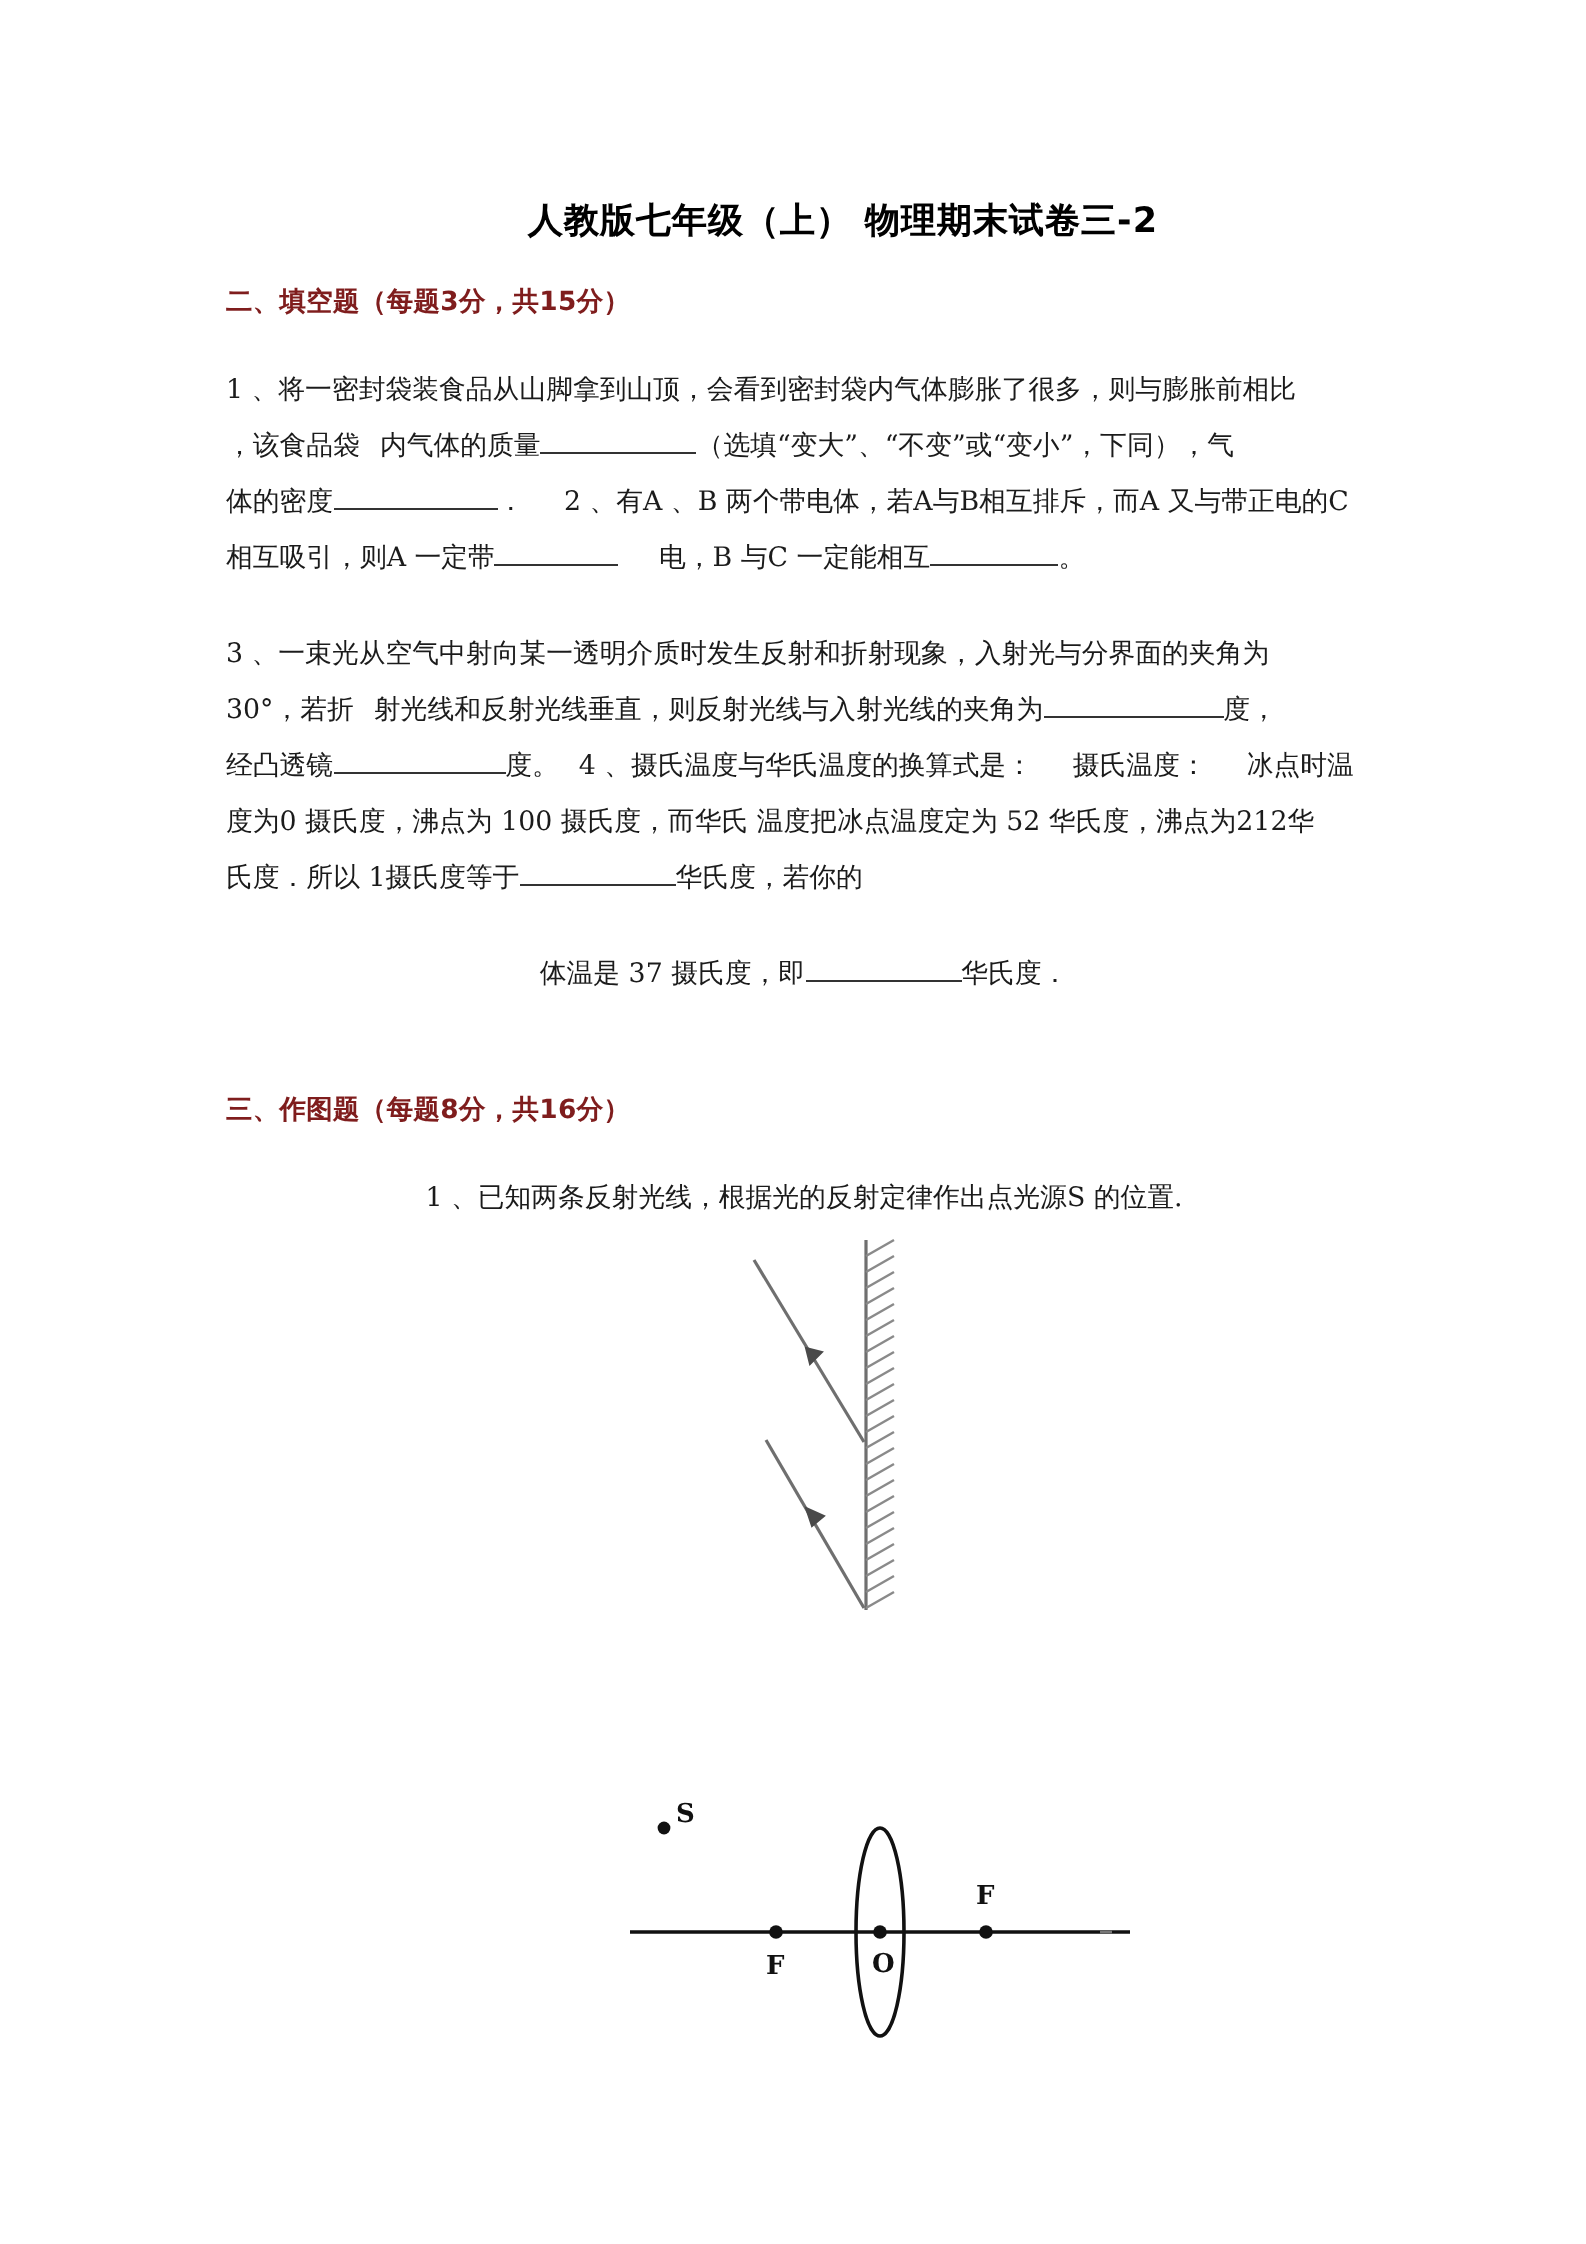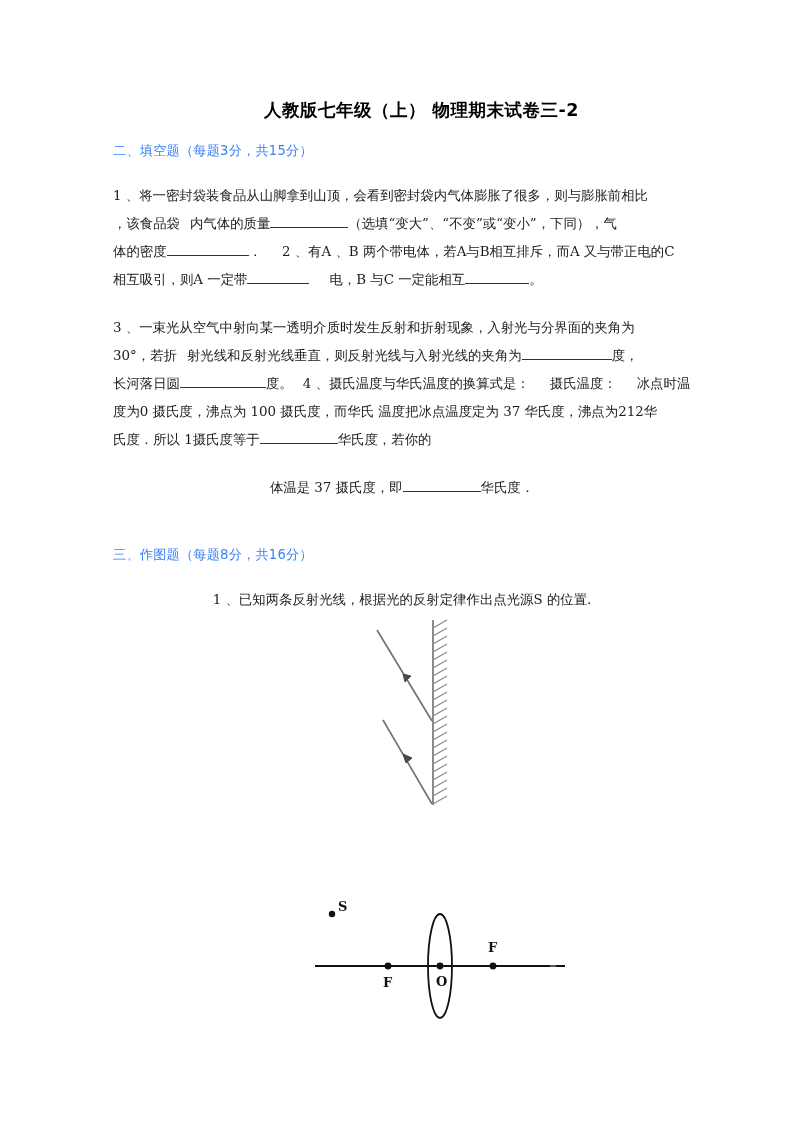--- a/index.html
+++ b/index.html
@@ -39,23 +39,23 @@
 
   .content {
     position: absolute;
     left: 113px;
     top: 142px;
     width: 578px;
   }
 
   .section-head {
     font-family: "DejaVu Sans", "Liberation Sans", sans-serif;
-    font-weight: normal;
+    font-weight: bold;
     font-size: 13.2px;
-    color: #3b82f6;
+    color: #7f1d1d;
     margin: 0 0 14px 0;
     letter-spacing: 0.2px;
   }
 
   .para {
     font-size: 13.4px;
     line-height: 28px;
     text-align: justify;
     text-justify: inter-character;
     margin: 0 0 8px 0;
@@ -125,22 +125,22 @@
       <span>，该食品袋</span><span class="gap-sm"></span><span>内气体的质量</span><span class="blank w1"></span><span>（选填“变大”、“不变”或“变小”，下同），气</span><br>
       <span>体的密度</span><span class="blank w2"></span><span>．</span><span class="gap-md"></span><span>2 、有A 、B 两个带电体，若A与B相互排斥，而A 又与带正电的C</span><br>
       <span>相互吸引，则A 一定带</span><span class="blank w3"></span><span class="gap-md"></span><span>电，B 与C 一定能相互</span><span class="blank w4"></span><span>。</span>
     </p>
 
     <div class="spacer-12"></div>
 
     <p class="para">
       <span>3 、一束光从空气中射向某一透明介质时发生反射和折射现象，入射光与分界面的夹角为</span><br>
       <span>30°，若折</span><span class="gap-sm"></span><span>射光线和反射光线垂直，则反射光线与入射光线的夹角为</span><span class="blank w5"></span><span>度，</span><br>
-      <span>长河落日圆</span><span class="blank w6"></span><span>度。</span><span class="gap-sm"></span><span>4 、摄氏温度与华氏温度的换算式是：</span><span class="gap-md"></span><span>摄氏温度：</span><span class="gap-md"></span><span>冰点时温</span><br>
-      <span>度为0 摄氏度，沸点为 100 摄氏度，而华氏 温度把冰点温度定为 37 华氏度，沸点为212华</span><br>
+      <span>经凸透镜</span><span class="blank w6"></span><span>度。</span><span class="gap-sm"></span><span>4 、摄氏温度与华氏温度的换算式是：</span><span class="gap-md"></span><span>摄氏温度：</span><span class="gap-md"></span><span>冰点时温</span><br>
+      <span>度为0 摄氏度，沸点为 100 摄氏度，而华氏 温度把冰点温度定为 52 华氏度，沸点为212华</span><br>
       <span>氏度．所以 1摄氏度等于</span><span class="blank w1"></span><span>华氏度，若你的</span>
     </p>
 
     <div class="spacer-12"></div>
 
     <p class="para loose">
       <span>体温是 37 摄氏度，即</span><span class="blank w1"></span><span>华氏度．</span>
     </p>
 
     <div class="spacer-8"></div>

